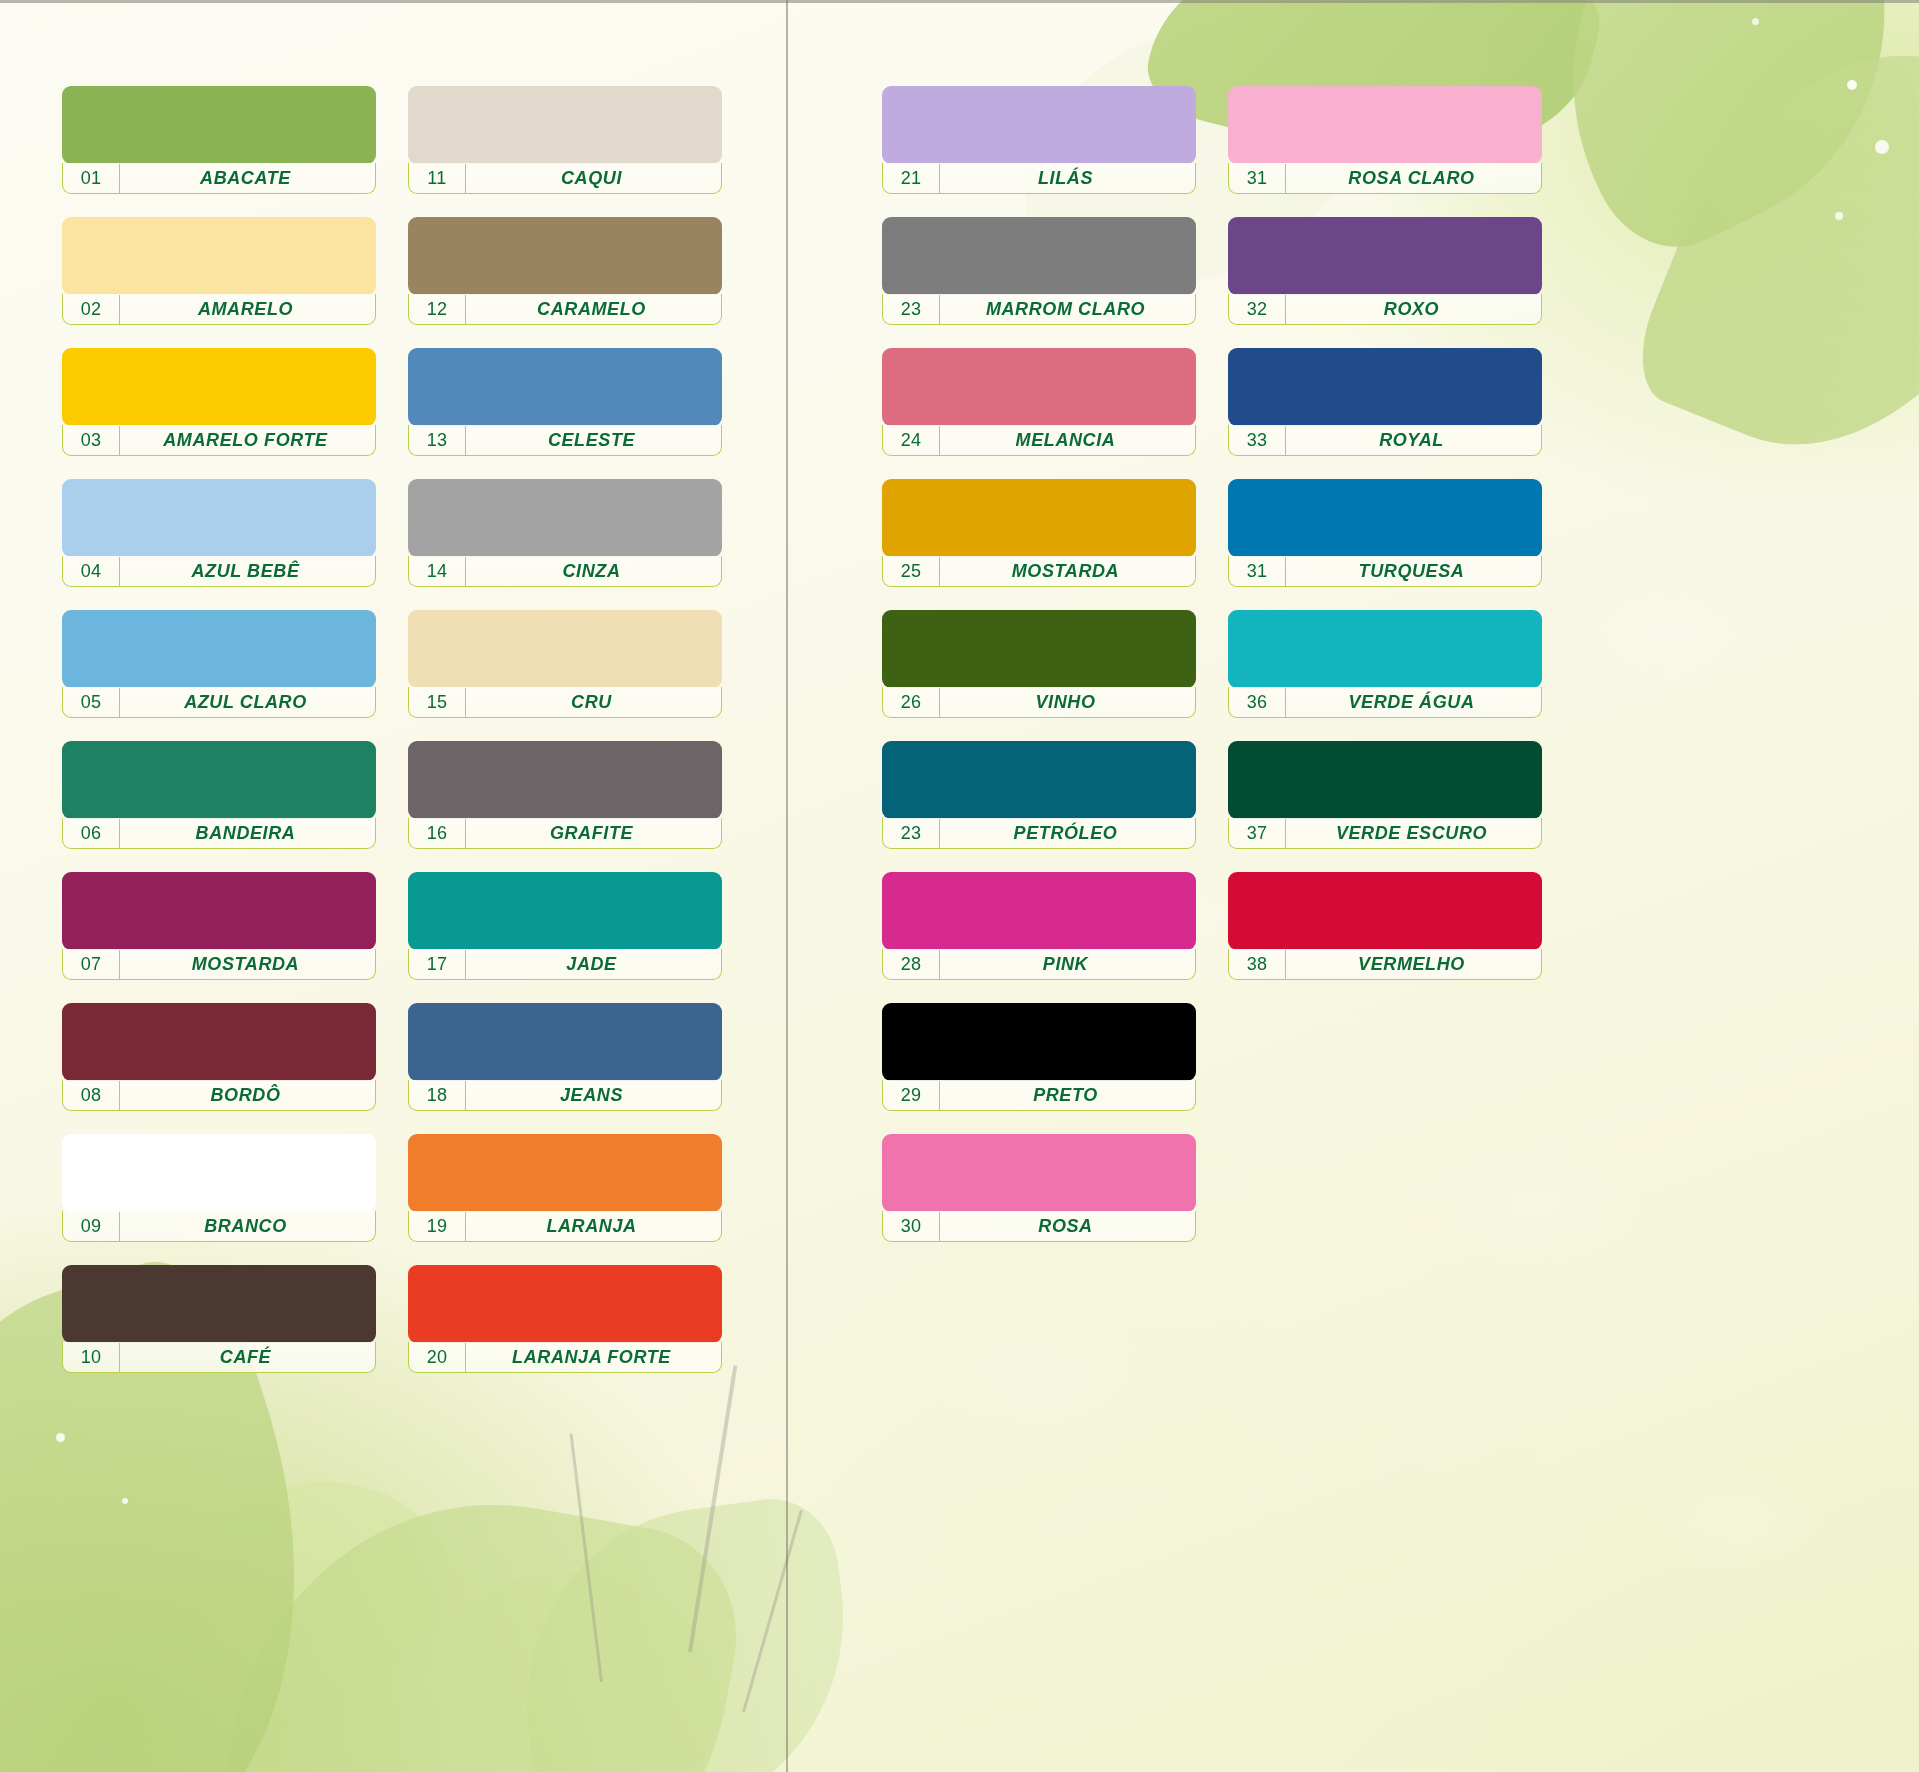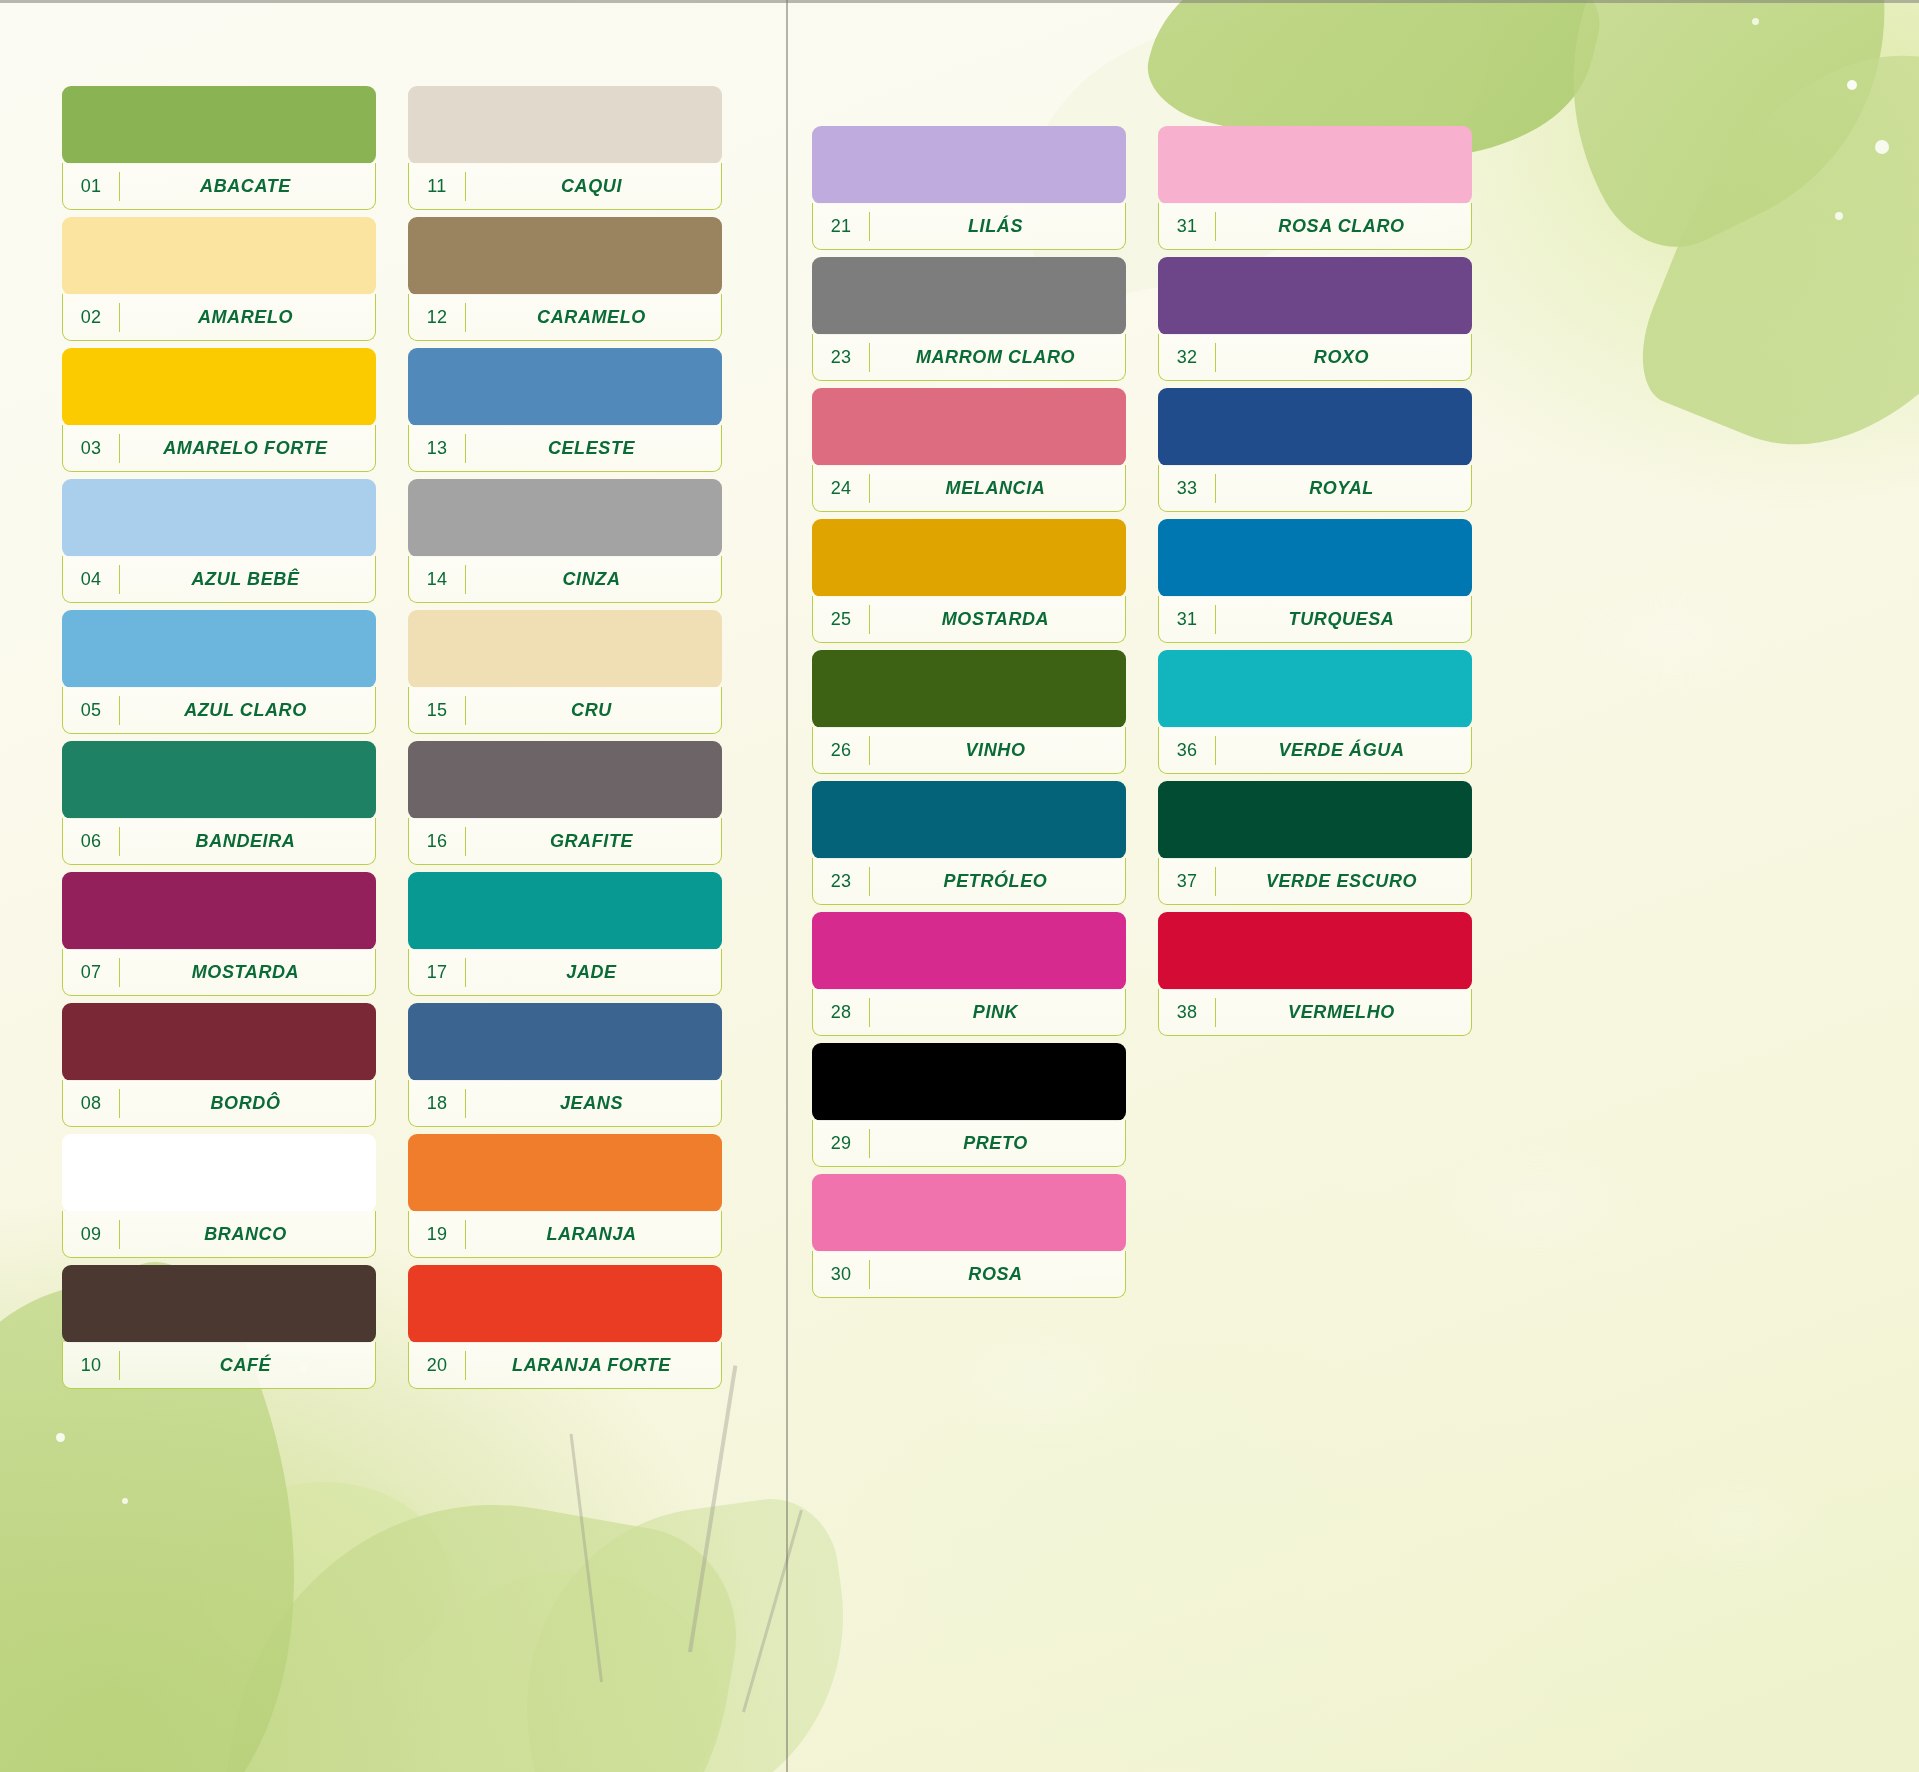--- a/index.html
+++ b/index.html
@@ -126,42 +126,42 @@
     z-index: 3;
   }
   .page-half {
     position: absolute;
     top: 0;
     bottom: 0;
     display: flex;
     gap: 32px;
   }
   .page-left  { left: 62px;  width: 660px; }
-  .page-right { left: 812px; width: 660px; margin-top: 40px; }
+  .page-right { left: 882px; width: 660px; }
 
   .col {
     width: 314px;
     display: flex;
     flex-direction: column;
     padding-top: 86px;
   }
 
   .swatch-card {
     width: 314px;
     height: 110px;
     margin-bottom: 21px;
     position: relative;
   }
   .swatch-chip {
     height: 78px;
     border-radius: 9px;
   }
   .swatch-label {
     position: relative;
-    height: 47px;
+    height: 31px;
     margin-top: -1px;
     box-sizing: border-box;
     border: 1px solid #b9cf4a;
     border-top: none;
     border-radius: 0 0 9px 9px;
     background: linear-gradient(180deg, rgba(253,253,246,0.92) 0%, rgba(251,251,242,0.86) 100%);
     display: flex;
     align-items: center;
   }
   .swatch-num {

